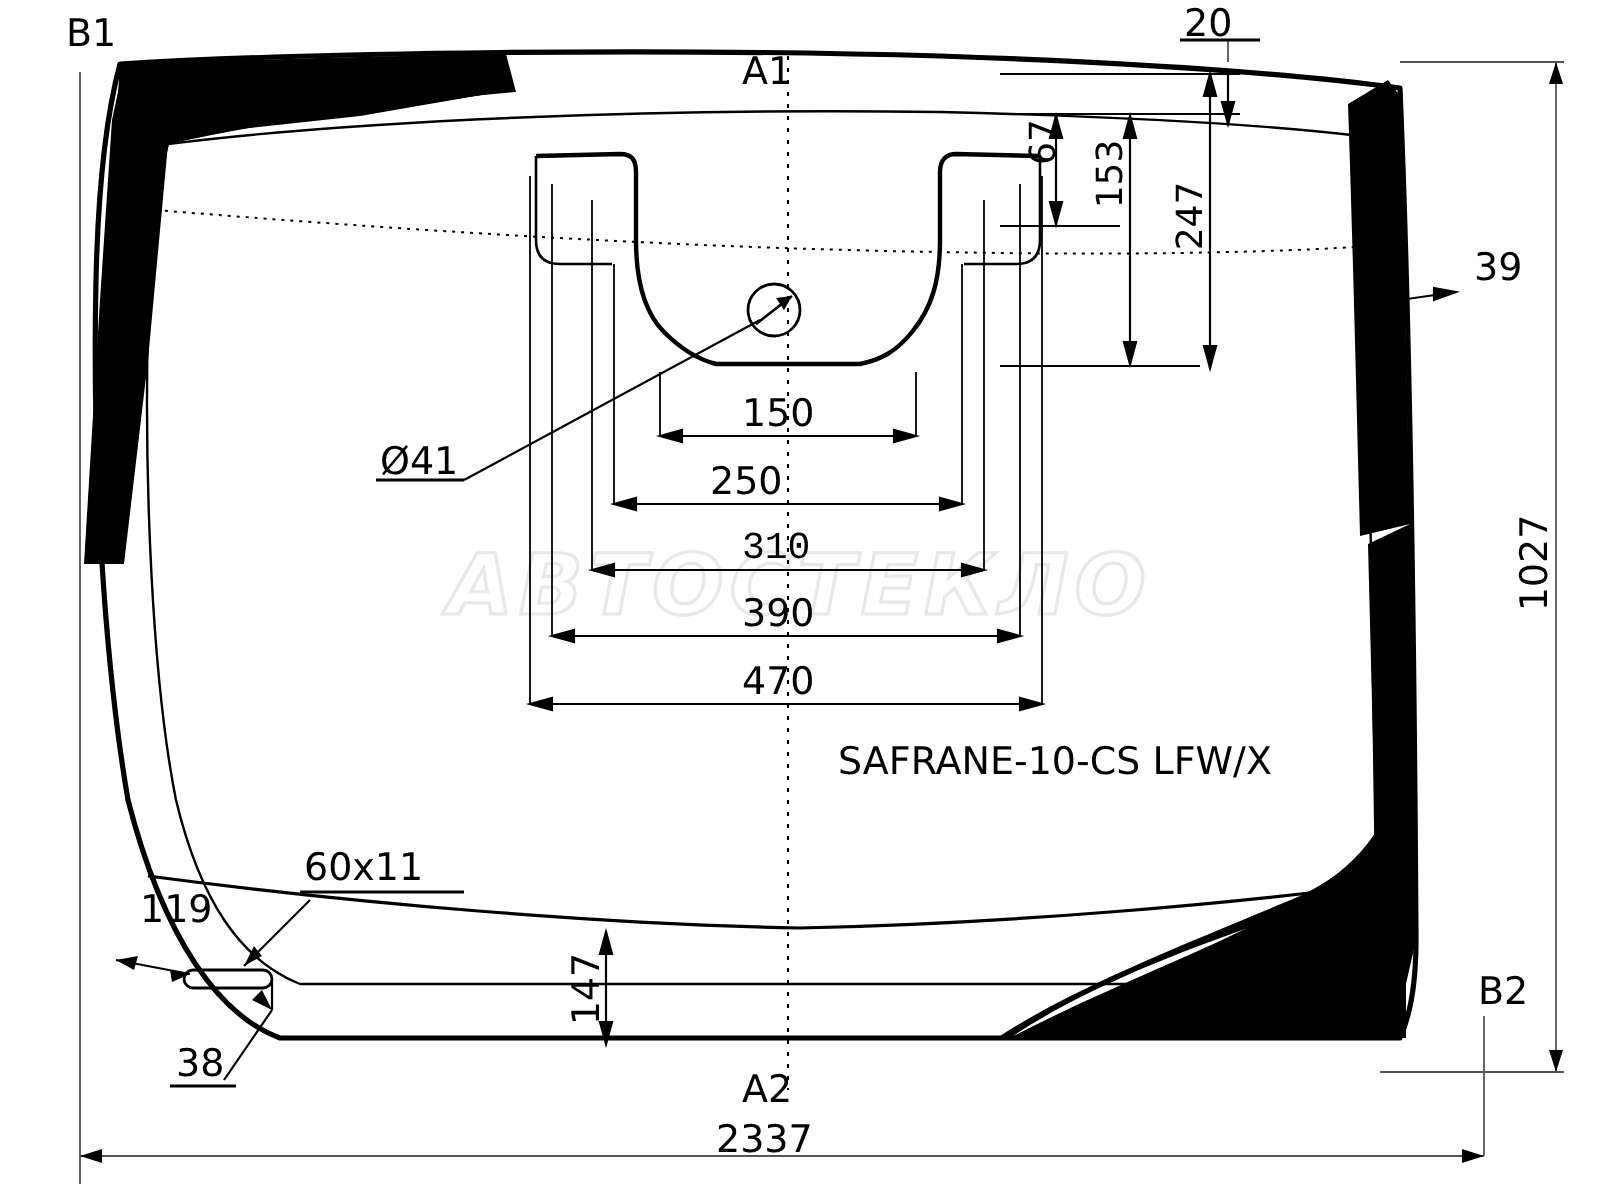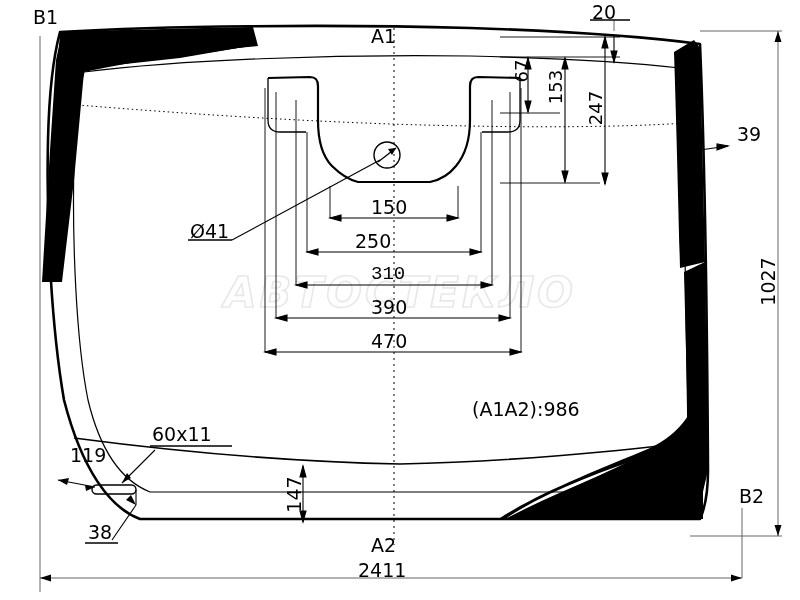--- a/index.html
+++ b/index.html
@@ -292,21 +292,21 @@
   </svg>
 
   <div class="lbl corner" style="left:33px; top:8px;">B1</div>
 
   <div class="lbl corner" style="left:371px; top:27px;">A1</div>
 
   <div class="lbl corner" style="left:371px; top:536px;">A2</div>
 
   <div class="lbl corner" style="left:739px; top:487px;">B2</div>
 
-  <div class="lbl dim" style="left:358px; top:561px;">2411</div>
+  <div class="lbl dim" style="left:358px; top:561px;">2337</div>
 
   <div class="lbl dim vert" style="left:744px; top:272px;">1027</div>
 
   <div class="lbl dim" style="left:592px; top:3px;">20</div>
 
   <div class="lbl dim" style="left:737px; top:125px;">39</div>
 
   <div class="lbl dim-small vert" style="left:511px; top:62px;">67</div>
 
   <div class="lbl dim-small vert" style="left:539px; top:78px;">153</div>
@@ -326,17 +326,17 @@
   <div class="lbl dim" style="left:190px; top:222px;text-align:right;">Ø41</div>
 
   <div class="lbl dim" style="left:152px; top:425px;">60x11</div>
 
   <div class="lbl dim" style="left:54px; top:446px;margin-left:16px;">119</div>
 
   <div class="lbl dim" style="left:88px; top:523px;">38</div>
 
   <div class="lbl dim vert" style="left:276px; top:485px;">147</div>
 
-
-  <div class="lbl title-txt" style="left:472px; top:400px;">(A1A2):986</div>
+  <div class="lbl title-txt" style="left:419px; top:372px;">SAFRANE-10-CS LFW/X</div>
+
 
 
 </div>
 
 </body></html>

